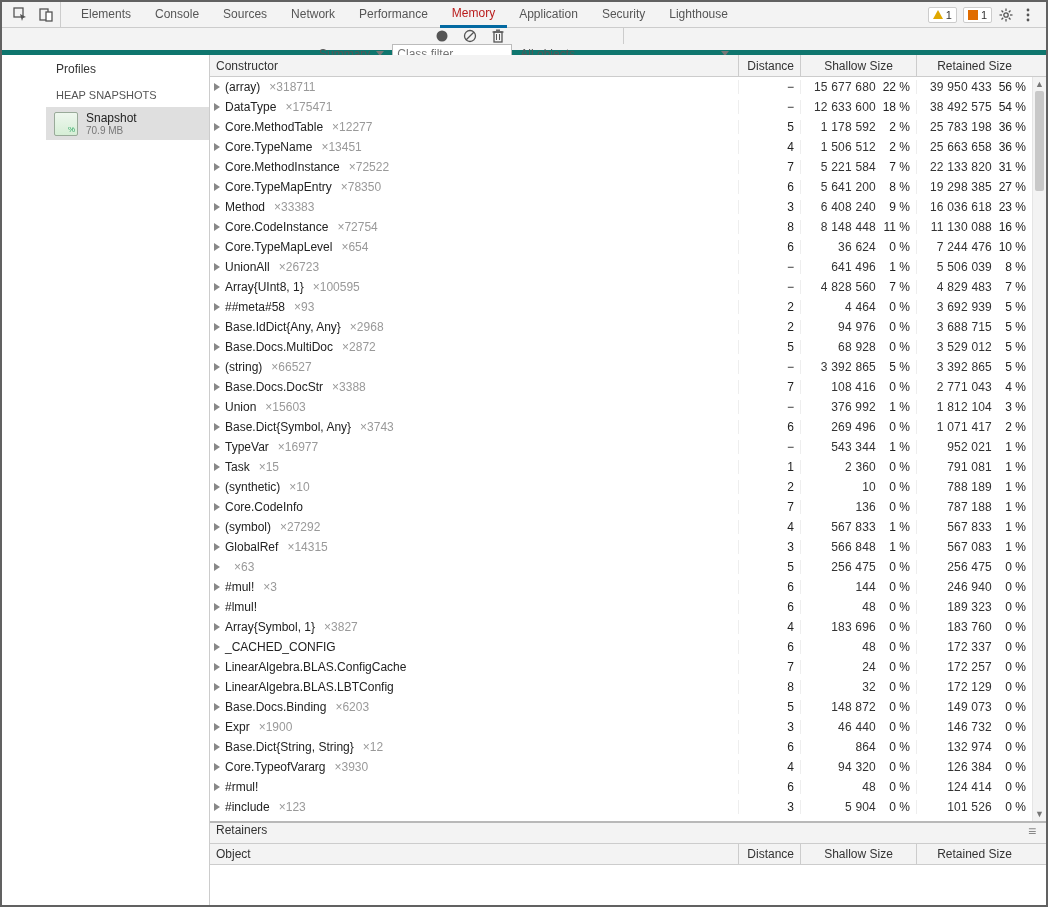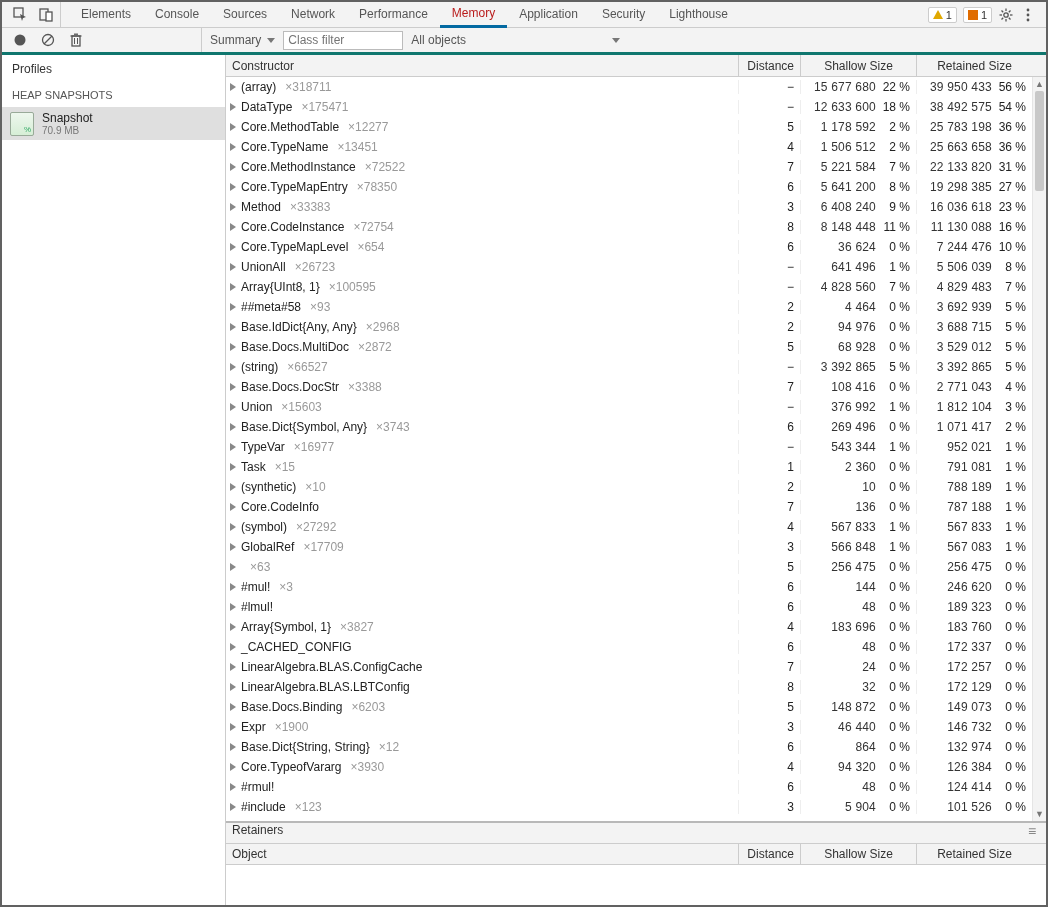--- a/index.html
+++ b/index.html
@@ -8,28 +8,28 @@
 .tabbar { display: flex; align-items: center; height: 26px; border-bottom: 1px solid #ccc; background: #f3f3f3; padding: 0 4px; }
 .tabbar .left-icons { display: flex; align-items: center; gap: 10px; padding: 0 6px; border-right: 1px solid #ccc; height: 100%; }
 .tabbar .tabs { display: flex; align-items: center; height: 100%; margin-left: 8px; flex: 1; }
 .tabbar .tab { padding: 12px 12px; height: 100%; display: flex; align-items: center; color: #555; cursor: pointer; border-bottom: 2px solid transparent; }
 .tabbar .tab.active { color: #b91c1c; border-bottom: 4px solid #0369a1; }
 .tabbar .right { display: flex; align-items: center; gap: 6px; padding: 0 6px; height: 100%; }
 .badge { display: flex; align-items: center; gap: 3px; border: 1px solid #ccc; border-radius: 2px; padding: 0 4px; height: 16px; font-size: 11px; background: #fff; }
 .tri-warn { width:0;height:0;border-left:5px solid transparent;border-right:5px solid transparent;border-bottom:9px solid #e0a800;display:inline-block;}
 .sq-err { width:10px;height:10px;background:#e06c00;display:inline-block;}
 .gear, .kebab, .inspect, .device, .record, .clear, .trash, .expand { display:inline-flex; align-items:center; justify-content:center; width:16px; height:16px; color:#555; }
-.toolbar { display:flex; align-items:center; height:27px; border-bottom:3px solid #0f766e; background:#f3f3f3; }
+.toolbar { display:flex; align-items:center; height:27px; border-bottom:5px solid #0f766e; background:#f3f3f3;flex-direction:column; }
 .toolbar .left { display:flex; align-items:center; gap:12px; padding:0 10px; border-right:1px solid #ccc; height:100%; width:200px; }
 .toolbar .right { display:flex; align-items:center; gap:8px; padding:0 8px; height:100%; flex:1; }
 .dropdown { display:flex; align-items:center; gap:6px; color:#555; cursor:pointer; }
 .dropdown .caret { width:0;height:0;border-left:4px solid transparent;border-right:4px solid transparent;border-top:5px solid #777; }
 .classfilter { border:1px solid #bbb; background:#fff; height:19px; width:120px; padding:0 4px; font-size:12px; color:#0f766e; }
 .body { display:flex; flex:1; min-height:0; }
-.sidebar { width:224px; border-right:1px solid #ccc; background:#fff; display:flex; flex-direction:column; }
+.sidebar { width:208px; border-right:1px solid #ccc; background:#fff; display:flex; flex-direction:column;padding-left:44px; }
 .sidebar .h { padding:7px 10px; color:#333; }
 .sidebar .sec { padding:6px 10px; color:#555; font-size:11px; }
 .sidebar .item { display:flex; align-items:center; gap:8px; padding:4px 8px; background:#dfdfdf; }
 .sidebar .item .icon { width:24px; height:24px; border:1px solid #9a9; background:linear-gradient(#eef7ee,#d6eed6); border-radius:2px; position:relative; }
 .sidebar .item .icon::after { content:"%"; position:absolute; right:2px; bottom:1px; font-size:8px; color:#3a6; }
 .sidebar .item .meta { display:flex; flex-direction:column; }
 .sidebar .item .meta .n { font-size:12px; color:#222; }
 .sidebar .item .meta .s { font-size:10px; color:#777; }
 .main { flex:1; display:flex; flex-direction:column; min-width:0; }
 .gridhead { display:flex; align-items:center; height:22px; border-bottom:1px solid #ccc; background:#f3f3f3; font-size:12px; color:#333; }
@@ -547,21 +547,21 @@
               </div>
               <div class="c4">
                 <span class="num">567 833</span>
                 <span class="pct">1 %</span>
               </div>
             </div>
             <div class="row">
               <div class="c1">
                 <span class="tri"></span>
                 <span class="name">GlobalRef</span>
-                <span class="count">×17709</span>
+                <span class="count">×14315</span>
               </div>
               <div class="c2">3</div>
               <div class="c3">
                 <span class="num">566 848</span>
                 <span class="pct">1 %</span>
               </div>
               <div class="c4">
                 <span class="num">567 083</span>
                 <span class="pct">1 %</span>
               </div>
@@ -587,21 +587,21 @@
                 <span class="tri"></span>
                 <span class="name">#mul!</span>
                 <span class="count">×3</span>
               </div>
               <div class="c2">6</div>
               <div class="c3">
                 <span class="num">144</span>
                 <span class="pct">0 %</span>
               </div>
               <div class="c4">
-                <span class="num">246 620</span>
+                <span class="num">246 940</span>
                 <span class="pct">0 %</span>
               </div>
             </div>
             <div class="row">
               <div class="c1">
                 <span class="tri"></span>
                 <span class="name">#lmul!</span>
               </div>
               <div class="c2">6</div>
               <div class="c3">

